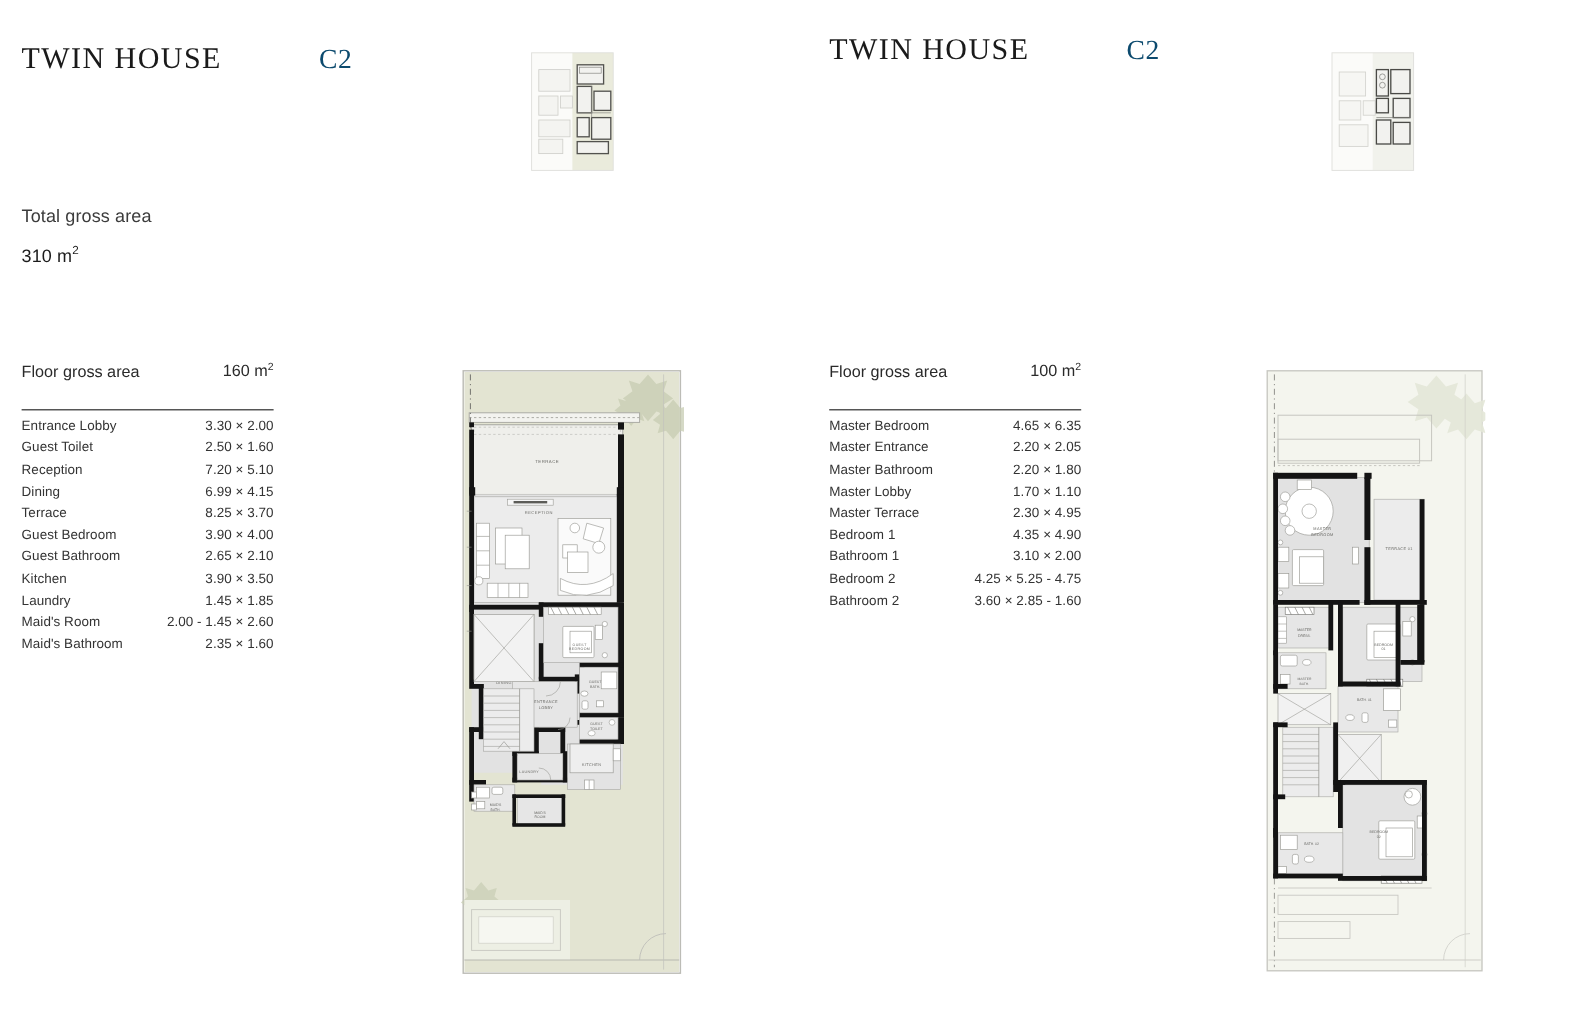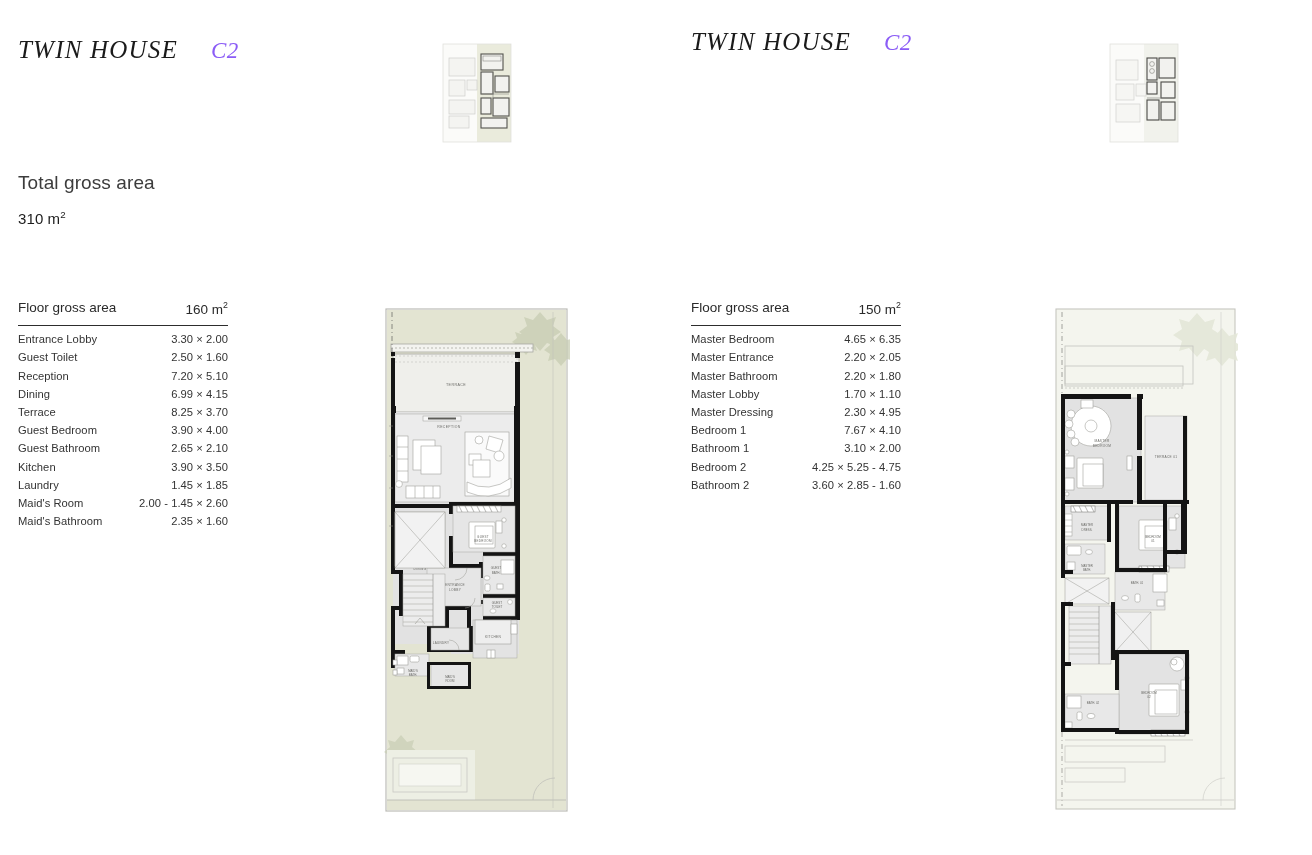--- a/index.html
+++ b/index.html
@@ -14,59 +14,58 @@
     font-family: "Liberation Sans", sans-serif;
     color: #2b2b2b;
     overflow: hidden;
   }
 
   
   .title-block { position: absolute; }
   .title-row {
     display: flex;
     align-items: baseline;
-    font-style: italic;
   }
   .title-main {
     font-family: "Liberation Serif", serif;
     font-size: 25px;
     letter-spacing: 1.2px;
     color: #1a1a1a;
     white-space: nowrap;
   }
   .title-code {
     font-family: "Liberation Serif", serif;
     font-size: 23px;
-    color: #8b5cf6;
-    margin-left: 33px;
+    color: #0c4a6e;
+    margin-left: 81px;
     letter-spacing: .5px;
   }
   .title-sub {
     font-size: 15.5px;
     color: #9ecbe6;
     margin-top: 5px;
     letter-spacing: .2px;
     white-space: nowrap;
   }
 
   
   #total-area { position: absolute; left: 18px; top: 172px; }
-  .total-label { font-size: 19px; color: #3c3c3c; letter-spacing: .1px; }
+  .total-label { font-size: 15px; color: #3c3c3c; letter-spacing: .1px; }
   .total-value { font-size: 15px; color: #1c1c1c; margin-top: 15px; letter-spacing: .1px; }
   .sup { font-size: .65em; vertical-align: super; }
 
   
   .spec-table { position: absolute; width: 210px; }
   .spec-head {
     display: flex;
     justify-content: space-between;
-    align-items: flex-start;
+    align-items: flex-end;
     font-size: 13.5px;
     color: #2a2a2a;
-    padding-bottom: 8px;
+    padding-bottom: 24px;
   }
   .spec-head .h-right { font-size: 13.5px; }
   .spec-rule {
     height: 1.6px;
     background: #2d2d2d;
     width: 100%;
     margin-bottom: 4px;
   }
   .spec-row {
     display: flex;
@@ -229,47 +228,47 @@
       <div class="spec-row">
         <span class="r-name">Maid's Bathroom</span>
         <span class="r-dim">2.35 × 1.60</span>
       </div>
     </div>
 </div>
 
 <div class="spec-table" id="table-first" style="left:691px; top:300px;">
   <div class="spec-head">
     <span class="h-left">Floor gross area</span>
-    <span class="h-right"><span>150 m</span><span class="sup">2</span></span>
+    <span class="h-right"><span>100 m</span><span class="sup">2</span></span>
   </div>
   <div class="spec-rule"></div>
   <div id="rows-first">
       <div class="spec-row">
         <span class="r-name">Master Bedroom</span>
         <span class="r-dim">4.65 × 6.35</span>
       </div>
       <div class="spec-row">
         <span class="r-name">Master Entrance</span>
         <span class="r-dim">2.20 × 2.05</span>
       </div>
       <div class="spec-row">
         <span class="r-name">Master Bathroom</span>
         <span class="r-dim">2.20 × 1.80</span>
       </div>
       <div class="spec-row">
         <span class="r-name">Master Lobby</span>
         <span class="r-dim">1.70 × 1.10</span>
       </div>
       <div class="spec-row">
-        <span class="r-name">Master Dressing</span>
+        <span class="r-name">Master Terrace</span>
         <span class="r-dim">2.30 × 4.95</span>
       </div>
       <div class="spec-row">
         <span class="r-name">Bedroom 1</span>
-        <span class="r-dim">7.67 × 4.10</span>
+        <span class="r-dim">4.35 × 4.90</span>
       </div>
       <div class="spec-row">
         <span class="r-name">Bathroom 1</span>
         <span class="r-dim">3.10 × 2.00</span>
       </div>
       <div class="spec-row">
         <span class="r-name">Bedroom 2</span>
         <span class="r-dim">4.25 × 5.25 - 4.75</span>
       </div>
       <div class="spec-row">

